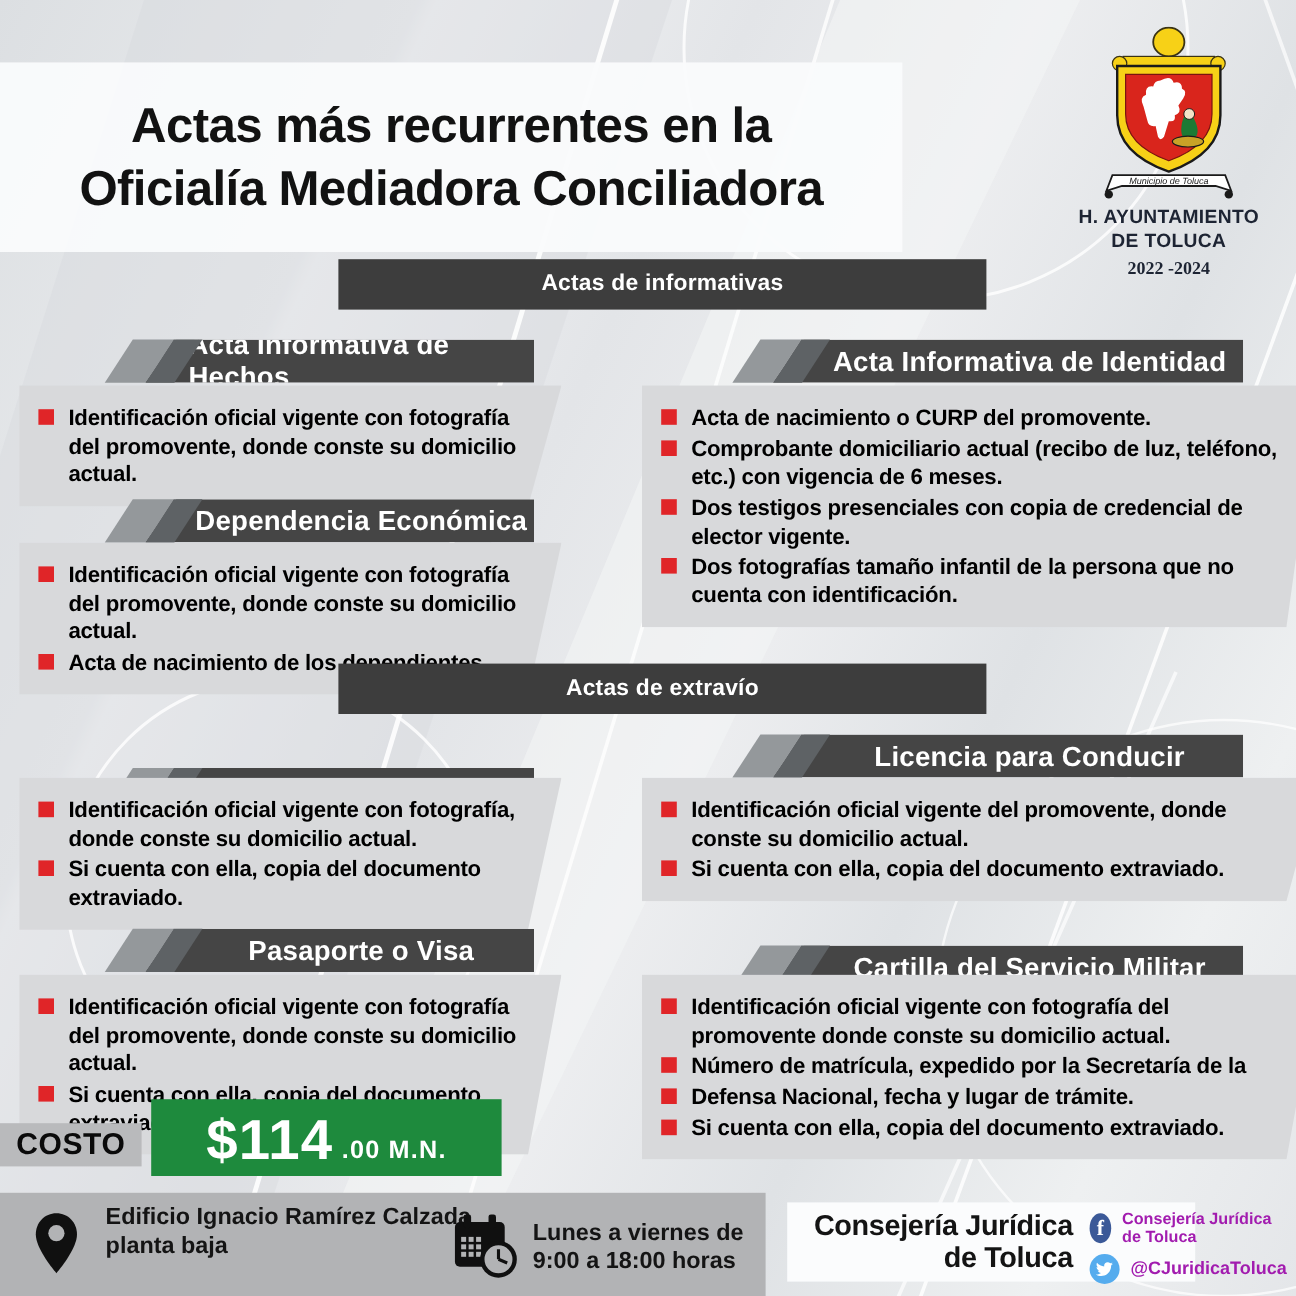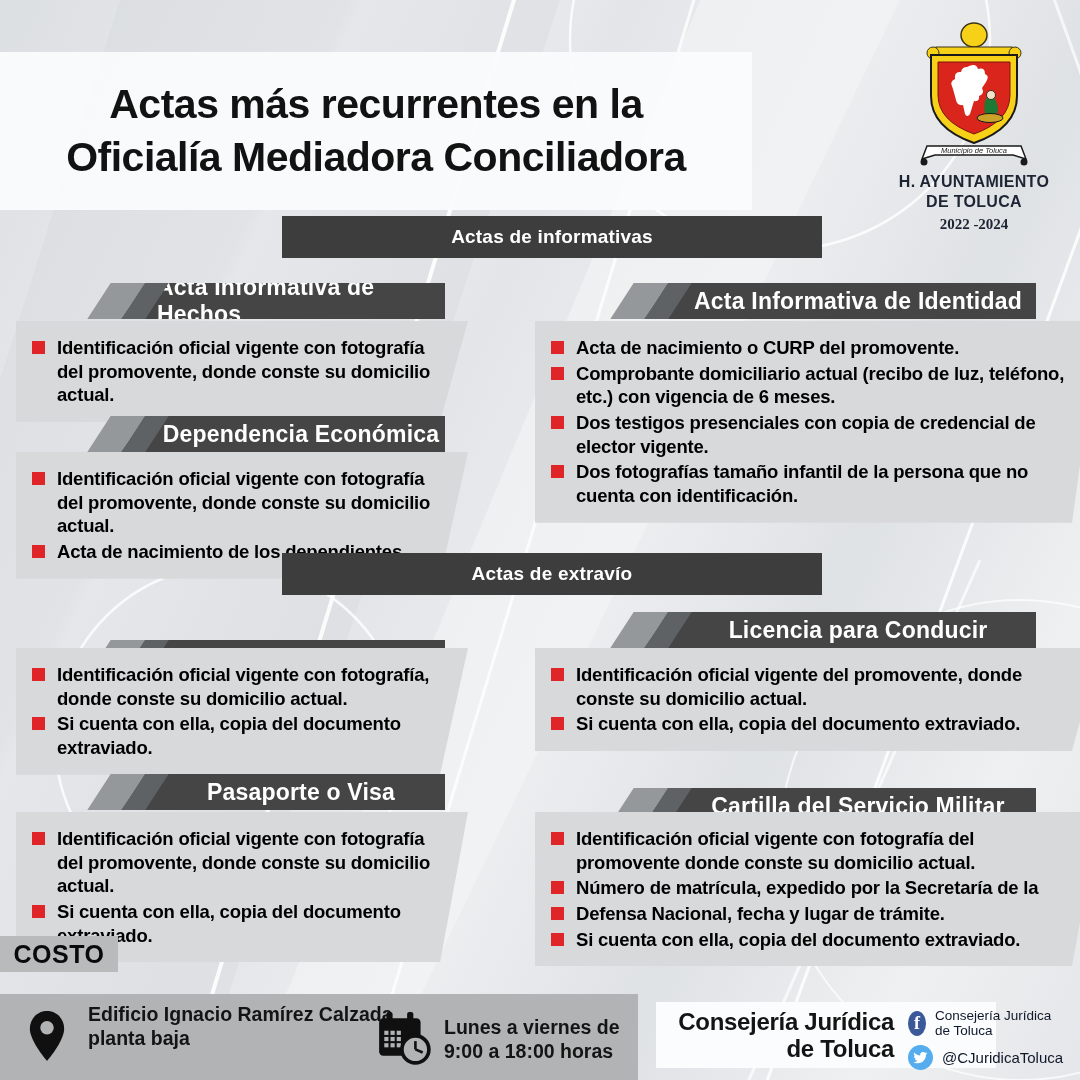--- a/index.html
+++ b/index.html
@@ -77,21 +77,21 @@
   .cal-icon{ position:absolute; left:376px; top:16px; }
 
   .footer-right{ position:absolute; left:656px; top:1002px; width:340px; height:66px; background:#fbfcfd; }
   .fr-org{ position:absolute; left:0; top:7px; width:238px; text-align:right;
            font-weight:bold; font-size:24px; color:#141414; line-height:1.12; letter-spacing:-.3px; }
   .social{ position:absolute; left:252px; top:6px; display:flex; flex-direction:column; gap:7px; }
   .social-row{ display:flex; align-items:center; gap:9px; }
   .badge{ width:25px; height:25px; border-radius:50%; display:flex; align-items:center; justify-content:center; }
   .badge.fb{ background:#3b5998; color:#fff; font-family:"Liberation Serif",serif; font-weight:bold; font-size:18px; }
   .badge.tw{ background:#55acee; }
-  .social-label{ font-weight:normal; color:#0f172a; }
+  .social-label{ font-weight:bold; color:#a21caf; }
   .social-label.fb-t{ font-size:13.5px; } .social-label.tw-t{ font-size:15px; }
 </style>
 </head>
 <body>
 
 <div class="poster">
 
   <svg class="bg" width="1080" height="1080" viewBox="0 0 1080 1080">
     <polygon points="120,0 560,0 200,1080 0,1080 0,380" fill="#d6dadd" opacity="0.45"></polygon>
     <polygon points="700,0 900,0 380,1080 250,1080" fill="#f4f5f6" opacity="0.55"></polygon>
@@ -256,20 +256,24 @@
         <span class="bullet-square"></span>
         <span class="bullet-text">Defensa Nacional, fecha y lugar de trámite.</span>
       </div>
       <div class="bullet-item">
         <span class="bullet-square"></span>
         <span class="bullet-text">Si cuenta con ella, copia del documento extraviado.</span>
       </div>
     </div>
 
   <div class="cost-label">COSTO</div>
+  <div class="cost-box">
+    <span class="cost-amount">$114</span>
+    <span class="cost-cents">.00 M.N.</span>
+  </div>
 
   <div class="footer-bar">
     <svg class="pin-icon" width="38" height="52" viewBox="0 0 36 50">
       <path d="M18 1 C8.5 1 1.5 8.5 1.5 18 C1.5 30 18 49 18 49 C18 49 34.5 30 34.5 18 C34.5 8.5 27.5 1 18 1 Z" fill="#101010"></path>
       <circle cx="18" cy="17" r="6.5" fill="#b2b3b5"></circle>
     </svg>
     <div class="addr">
       <div>Edificio Ignacio Ramírez Calzada</div>
       <div>planta baja</div>
     </div>

